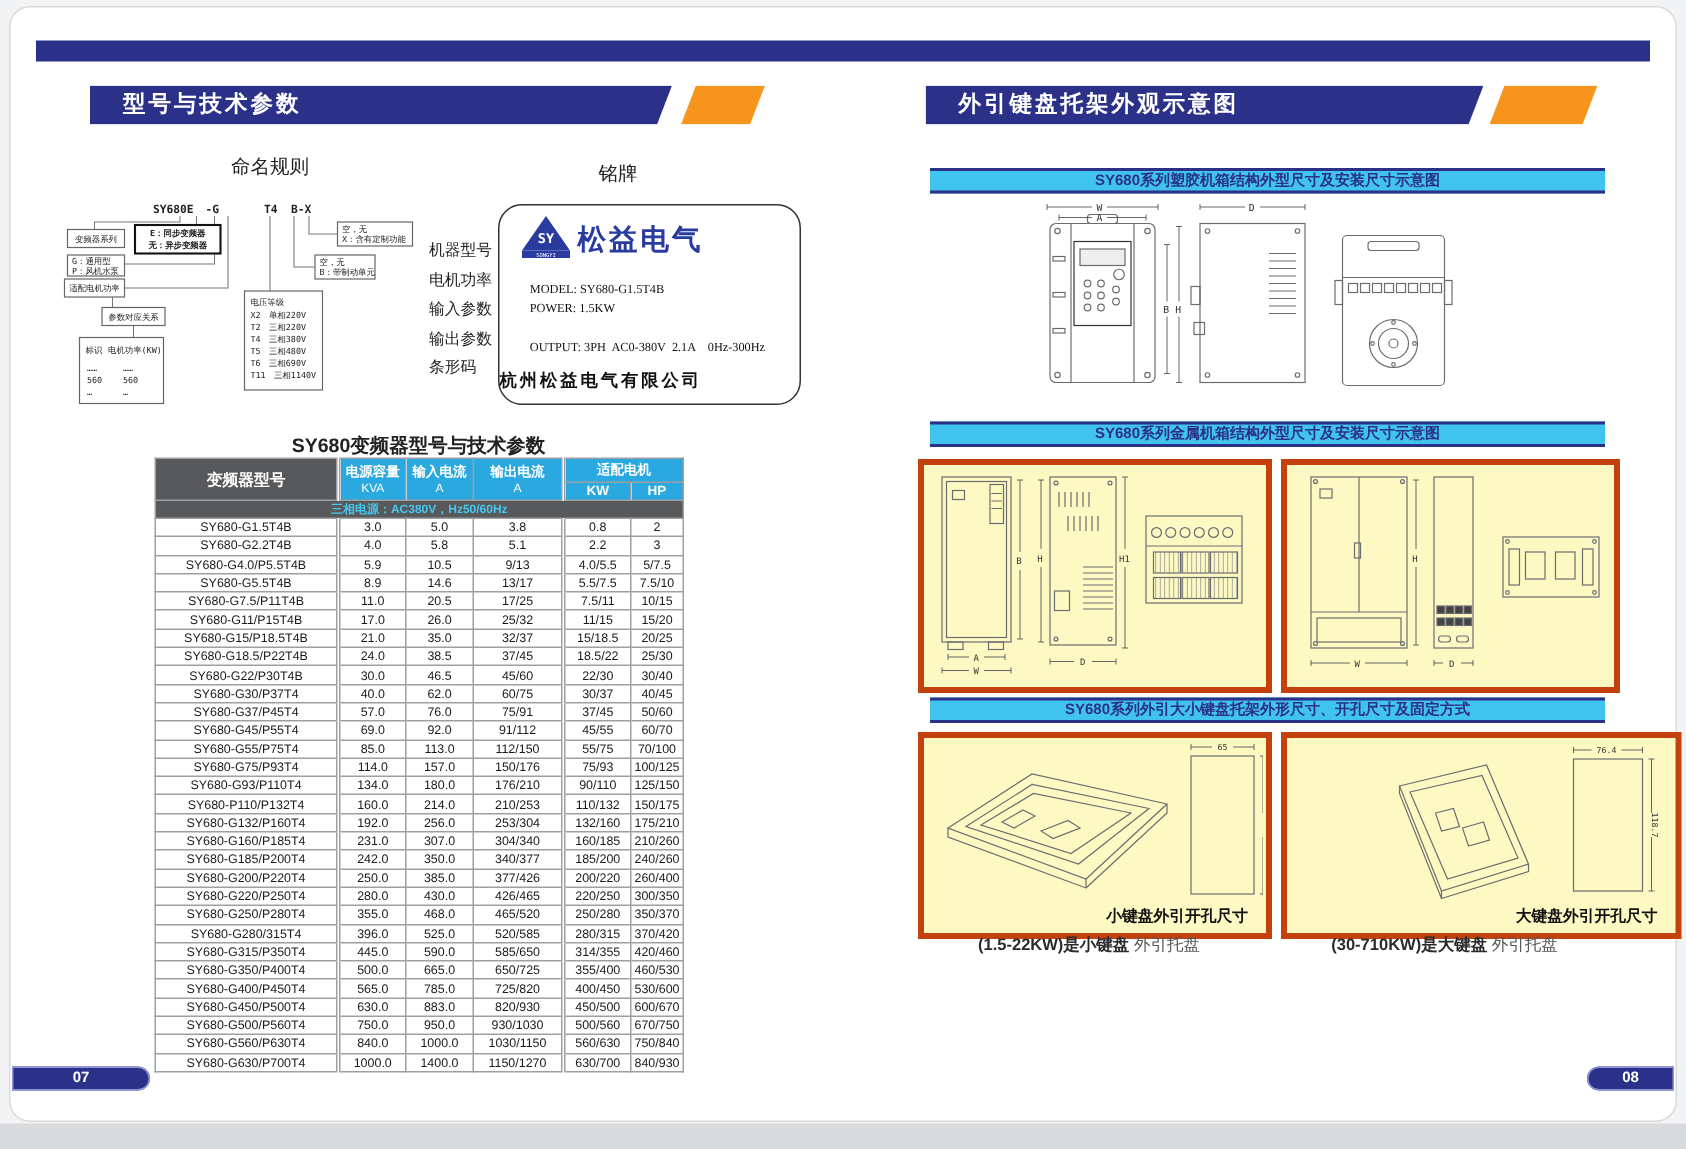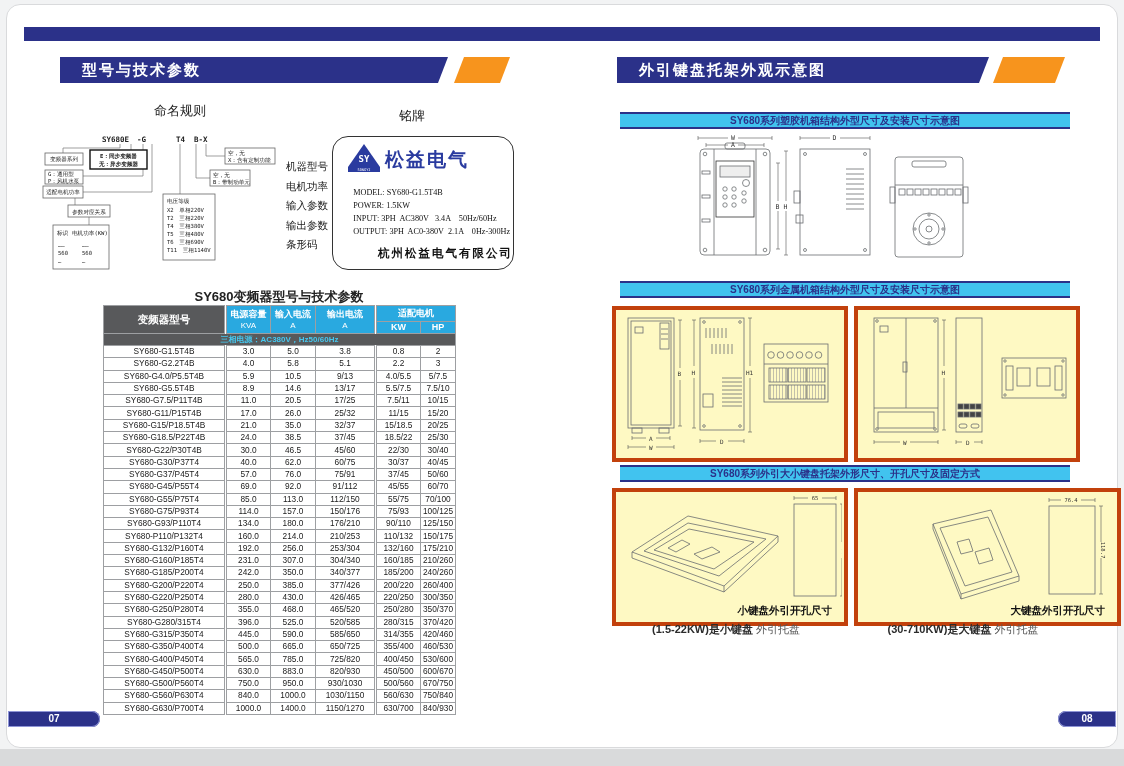--- a/index.html
+++ b/index.html
@@ -14,28 +14,28 @@
        line-height:26px;padding-left:22px;box-sizing:border-box;letter-spacing:2px;
        clip-path:polygon(0 0,100% 0,calc(100% - 10px) 100%,0 100%);}
   .hdr-tail{top:57px;height:26px;background:var(--orange,#f7941d);
        clip-path:polygon(10px 0,100% 0,calc(100% - 10px) 100%,0 100%);}
   .sec-title{font-size:13px;color:#222;text-align:center;}
   .banner{height:17px;background:var(--cyan,#41c3ef);border-top:2px solid var(--navy,#2b3189);
        border-bottom:2px solid var(--navy,#2b3189);color:var(--navy,#1d2f7f);font-weight:bold;
        font-size:10px;text-align:center;line-height:13px;box-sizing:border-box;}
   .box{border:4px solid #c2410c;background:#fef9c3;}
   
-  #plate{left:332px;top:136px;width:180px;height:132px;border:1.3px solid #333;border-radius:16px;background:#fff;}
+  #plate{left:332px;top:136px;width:180px;height:132px;border:1.3px solid #333;border-radius:16px;background:#fff;padding-left:20px;}
   .plabel-col{left:286px;top:160px;width:46px;font-size:10.5px;color:#222;}
   .plabel-col div{height:19.5px;}
   .brand{position:absolute;left:52px;top:10px;font-size:19px;font-weight:bold;color:#2a3b9f;letter-spacing:2px;}
   .prow{position:absolute;left:12px;font-size:8.2px;color:#111;
         font-family:"Liberation Serif","DejaVu Serif",serif;white-space:pre;}
   .snbox{display:inline-block;width:88px;height:12px;border:1px dashed #777;vertical-align:middle;margin-left:4px;}
-  .company{position:absolute;left:0;right:0;bottom:8px;text-align:right;font-weight:bold;
+  .company{position:absolute;left:0;right:0;bottom:8px;text-align:left;font-weight:bold;
         font-size:11.5px;letter-spacing:2px;color:#111;}
   
   #spec-table{position:absolute;left:103px;top:305px;}
   #spec-table table{border-collapse:collapse;table-layout:fixed;width:352px;font-size:8.3px;color:#1a1a1a;}
   #spec-table th,#spec-table td{border:1px solid #9d9fa2;padding:0;text-align:center;overflow:hidden;}
   #spec-table td{height:11.3px;line-height:11px;background:#fff;}
   .h-blue{background:var(--hblue,#29a9e0);color:#fff;font-weight:bold;font-size:9px;line-height:1.15;}
   .h-gray{background:var(--hgray,#58595b);color:#fff;font-weight:bold;font-size:10.5px;}
   .subrow{background:var(--hgray,#58595b);color:#45c8f0;font-size:8px;height:11px;font-weight:bold;}
   .model-cell{background:#d4d5d7;}
@@ -128,23 +128,20 @@
     <text x="17" y="19" font-size="9" fill="#fff" text-anchor="middle" font-weight="bold">SY</text>
     <rect x="1" y="24" width="32" height="5" fill="#2a3b9f"></rect>
     <text x="17" y="28.3" font-size="3.6" fill="#fff" text-anchor="middle">SONGYI</text>
   </svg>
   <div class="brand">松益电气</div>
   <div class="prow" style="top:42px;">
     <span>MODEL:</span> <span>SY680-G1.5T4B</span>
   </div>
   <div class="prow" style="top:55px;">
     <span>POWER:</span> <span>1.5KW</span>
-  </div>
-  <div class="prow" style="top:68px;">
-    <span>INPUT:</span> <span>3PH  AC380V   3.4A    50Hz/60Hz</span>
   </div>
   <div class="prow" style="top:81px;">
     <span>OUTPUT:</span> <span>3PH  AC0-380V  2.1A    0Hz-300Hz</span>
   </div>
   <div class="company">杭州松益电气有限公司</div>
 </div>
 
 <div class="abs sec-title" style="left:103px;top:288px;width:352px;font-weight:bold;">SY680变频器型号与技术参数</div>
 <div id="spec-table">
   <table>

